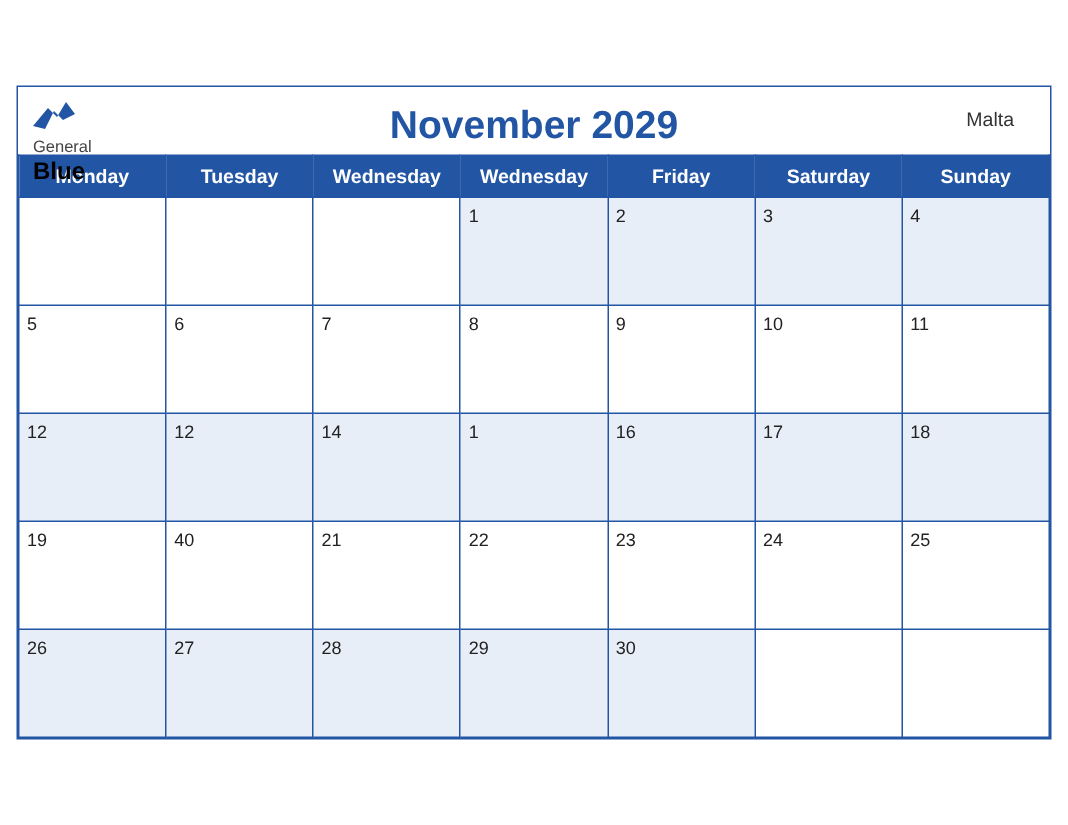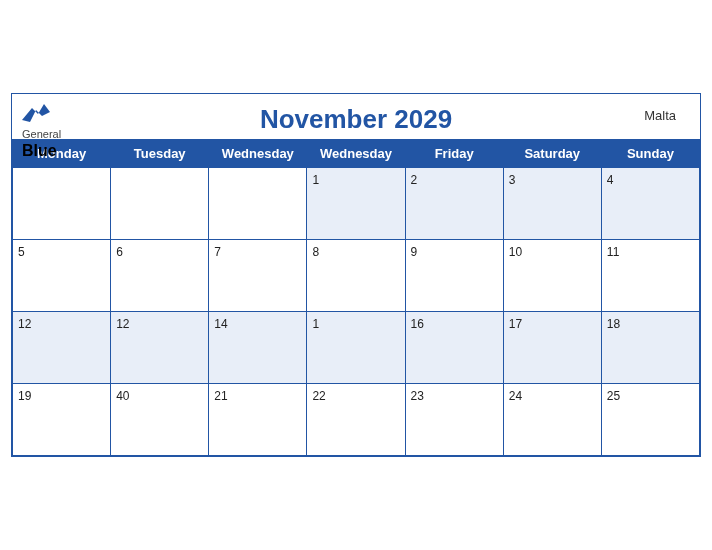--- a/index.html
+++ b/index.html
@@ -164,15 +164,24 @@
         </tr>
         <tr>
           <td><span class="day-num">19</span></td>
           <td><span class="day-num">40</span></td>
           <td><span class="day-num">21</span></td>
           <td><span class="day-num">22</span></td>
           <td><span class="day-num">23</span></td>
           <td><span class="day-num">24</span></td>
           <td><span class="day-num">25</span></td>
         </tr>
+        <tr class="row-alt">
+          <td><span class="day-num">26</span></td>
+          <td><span class="day-num">27</span></td>
+          <td><span class="day-num">28</span></td>
+          <td><span class="day-num">29</span></td>
+          <td><span class="day-num">30</span></td>
+          <td class="empty"></td>
+          <td class="empty"></td>
+        </tr>
       </tbody>
   </table>
 </div>
 
 </body></html>

